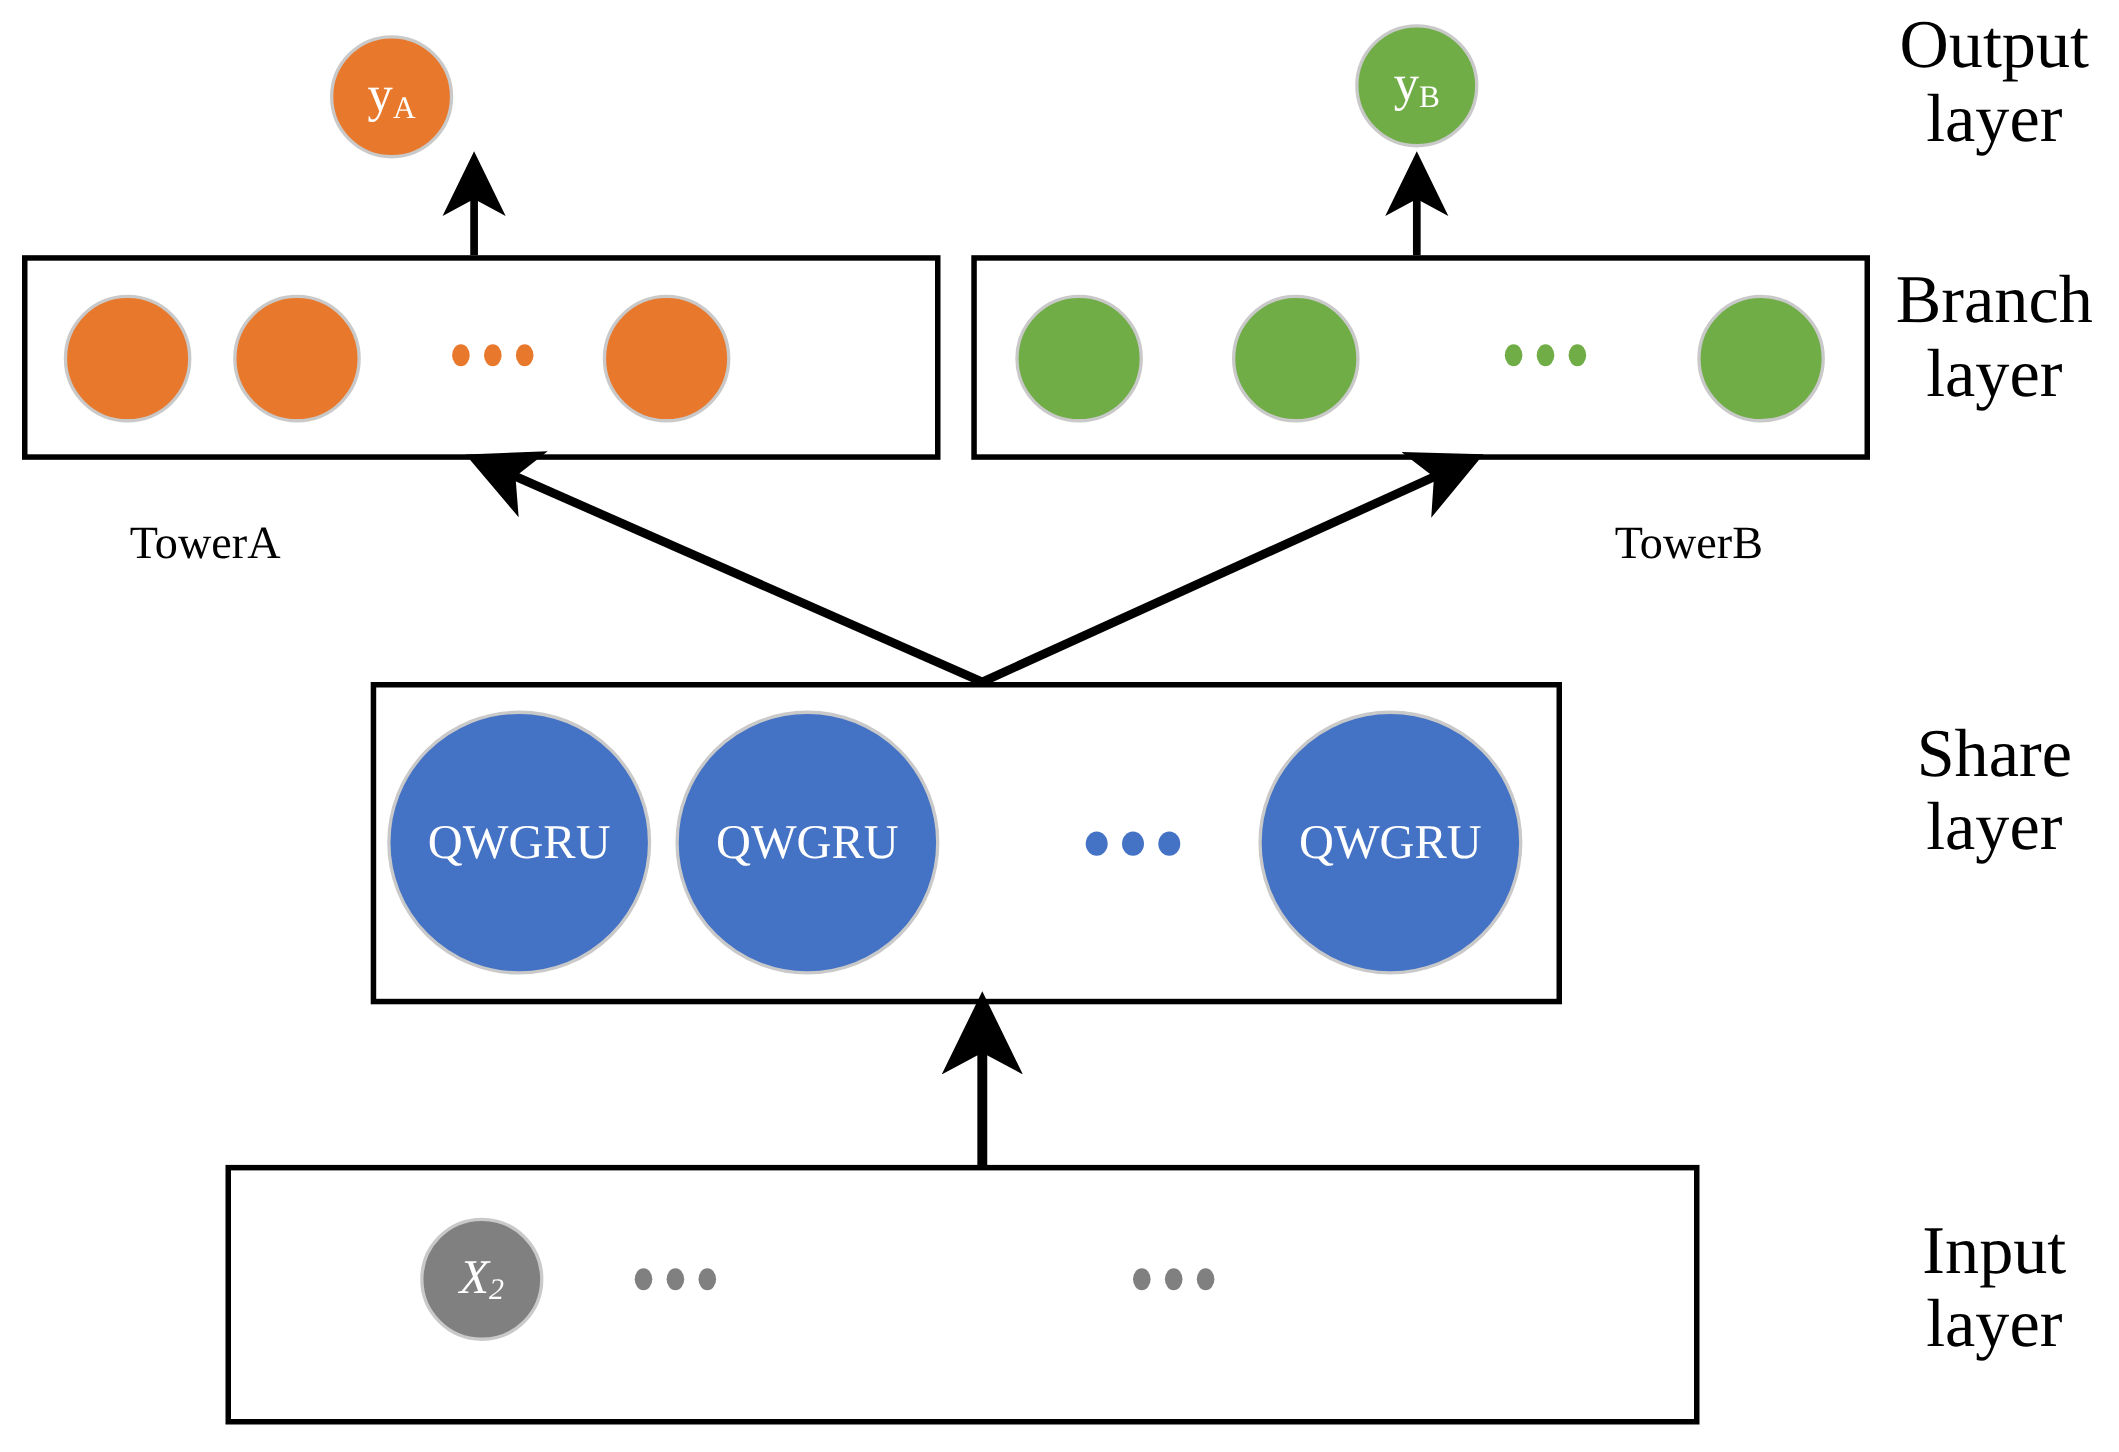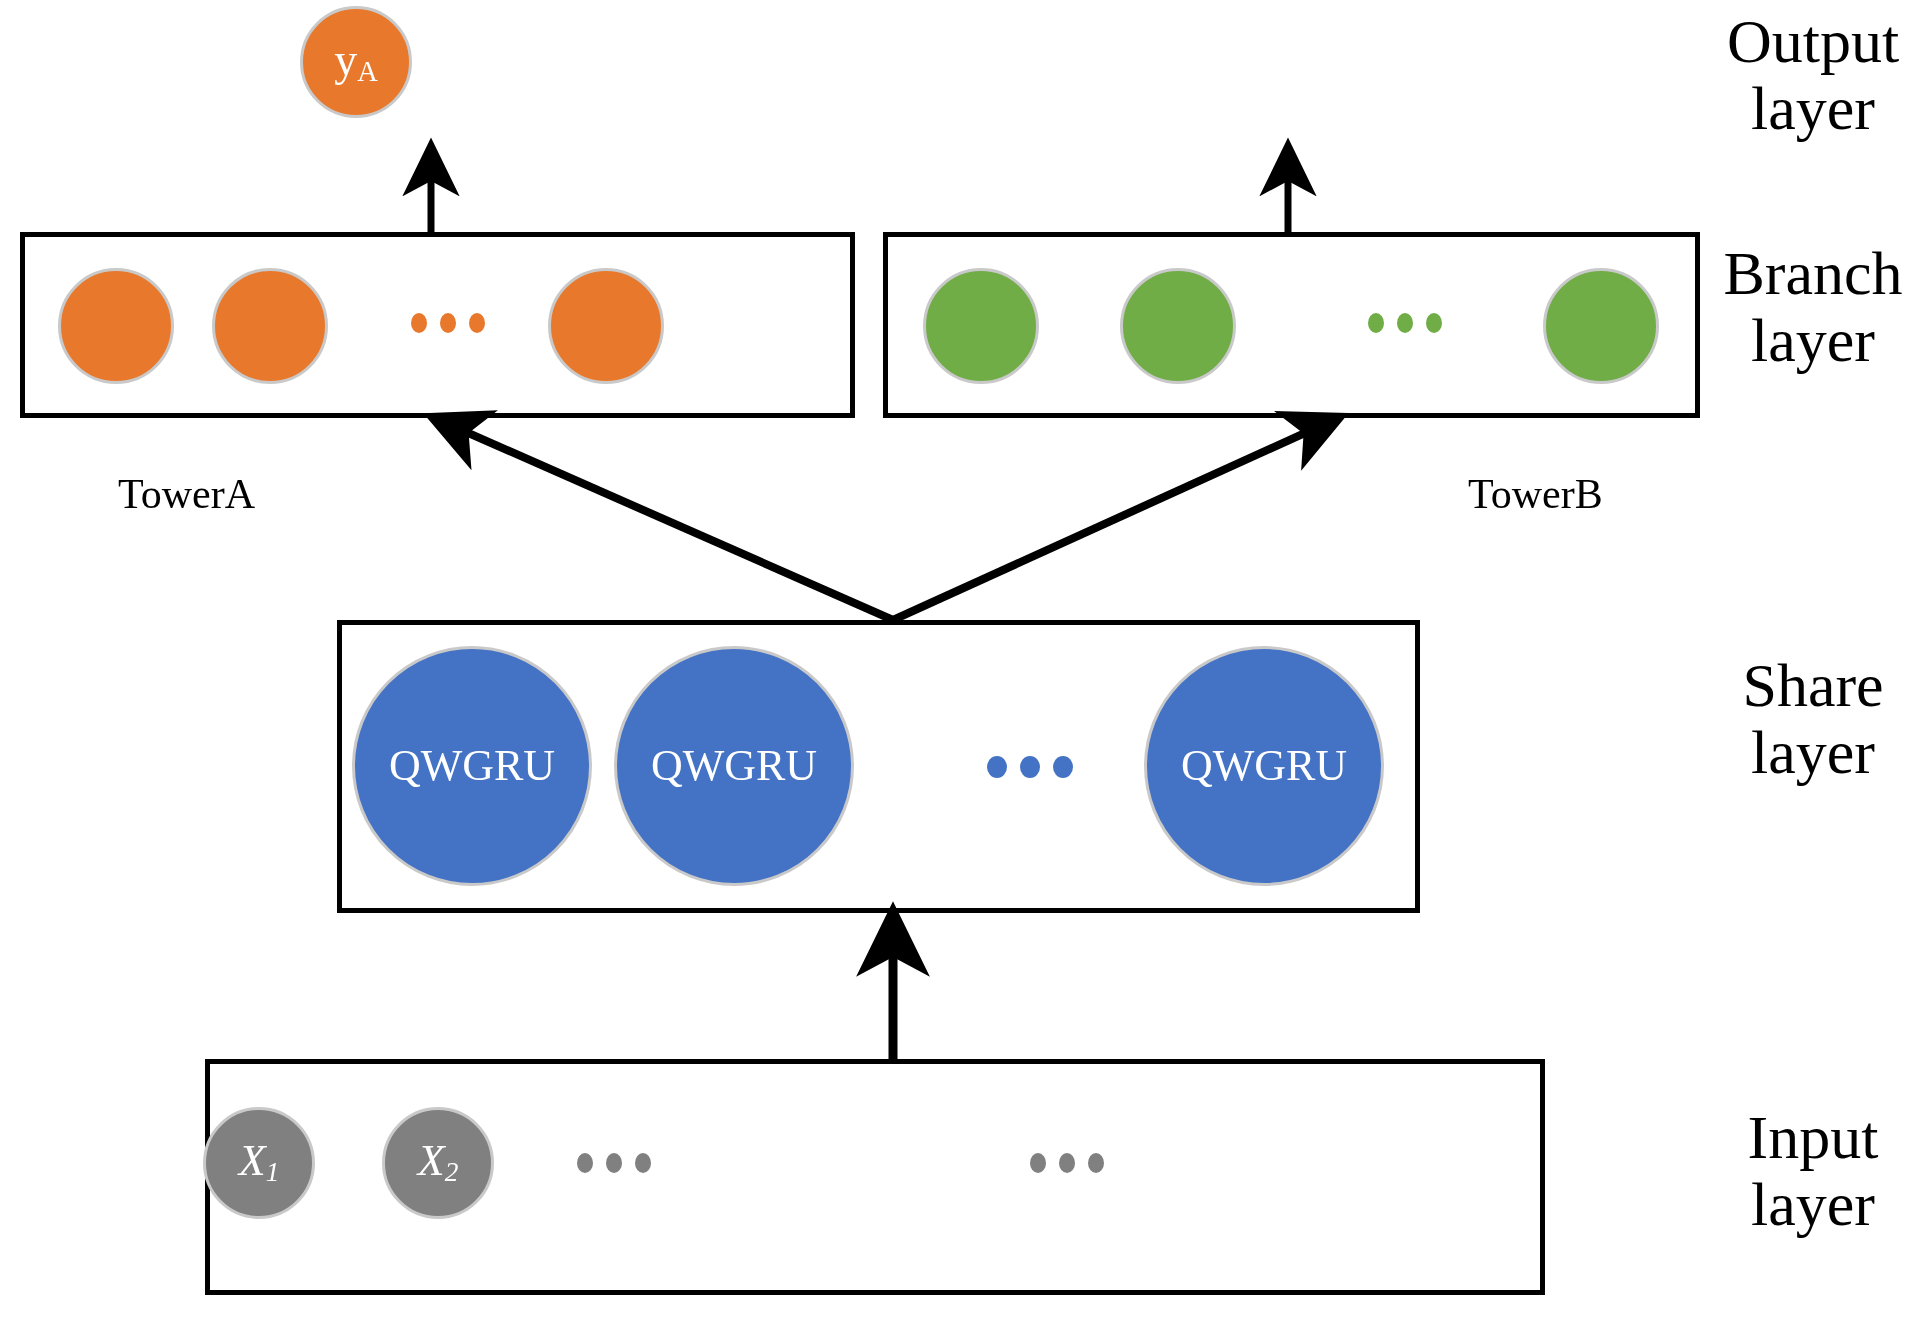--- a/index.html
+++ b/index.html
@@ -104,24 +104,27 @@
 
     <line x1="1288" y1="232" x2="1288" y2="146" stroke="#000000" stroke-width="7" marker-end="url(#ah)"></line>
 
     <line x1="893" y1="620" x2="432" y2="417" stroke="#000000" stroke-width="8" marker-end="url(#ah)"></line>
 
     <line x1="893" y1="620" x2="1340" y2="417" stroke="#000000" stroke-width="8" marker-end="url(#ah)"></line>
 
     <line x1="893" y1="1059" x2="893" y2="912" stroke="#000000" stroke-width="9" marker-end="url(#ah)"></line>
   </svg>
 
-  <div class="node" style="left:300px; top:6px; width:112px; height:112px; background:#E8792C;">
+  <div class="node" style="left:300px; top:32px; width:112px; height:112px; background:#E8792C;">
     <span class="node-label" style="font-size:46px;">y<sub>A</sub></span>
   </div>
 
+  <div class="node" style="left:1232px; top:22px; width:112px; height:112px; background:#70AD47;">
+    <span class="node-label" style="font-size:46px;">y<sub>B</sub></span>
+  </div>
 
   <div class="layer-box" style="left:20px; top:232px; width:835px; height:186px;"></div>
 
   <div class="node" style="left:58px; top:268px; width:116px; height:116px; background:#E8792C;"></div>
   <div class="node" style="left:212px; top:268px; width:116px; height:116px; background:#E8792C;"></div>
 
   <div class="dots" style="left:411px; top:313px;">
     <span style="width:16px;height:20px;background:#E8792C;"></span>
     <span style="width:16px;height:20px;background:#E8792C;"></span>
     <span style="width:16px;height:20px;background:#E8792C;"></span>
@@ -161,23 +164,20 @@
     <span style="width:20px;height:22px;background:#4472C4;"></span>
     <span style="width:20px;height:22px;background:#4472C4;"></span>
   </div>
 
   <div class="node" style="left:1144px; top:646px; width:240px; height:240px; background:#4472C4;">
     <span class="node-label" style="font-size:44px;">QWGRU</span>
   </div>
 
   <div class="layer-box" style="left:205px; top:1059px; width:1340px; height:236px;"></div>
 
-  <div class="node" style="left:203px; top:1107px; width:112px; height:112px; background:#808080;">
-    <span class="node-label ital" style="font-size:44px;">X<sub>1</sub></span>
-  </div>
 
   <div class="node" style="left:382px; top:1107px; width:112px; height:112px; background:#808080;">
     <span class="node-label ital" style="font-size:44px;">X<sub>2</sub></span>
   </div>
 
   <div class="dots" style="left:577px; top:1153px;">
     <span style="width:16px;height:20px;background:#808080;"></span>
     <span style="width:16px;height:20px;background:#808080;"></span>
     <span style="width:16px;height:20px;background:#808080;"></span>
   </div>

